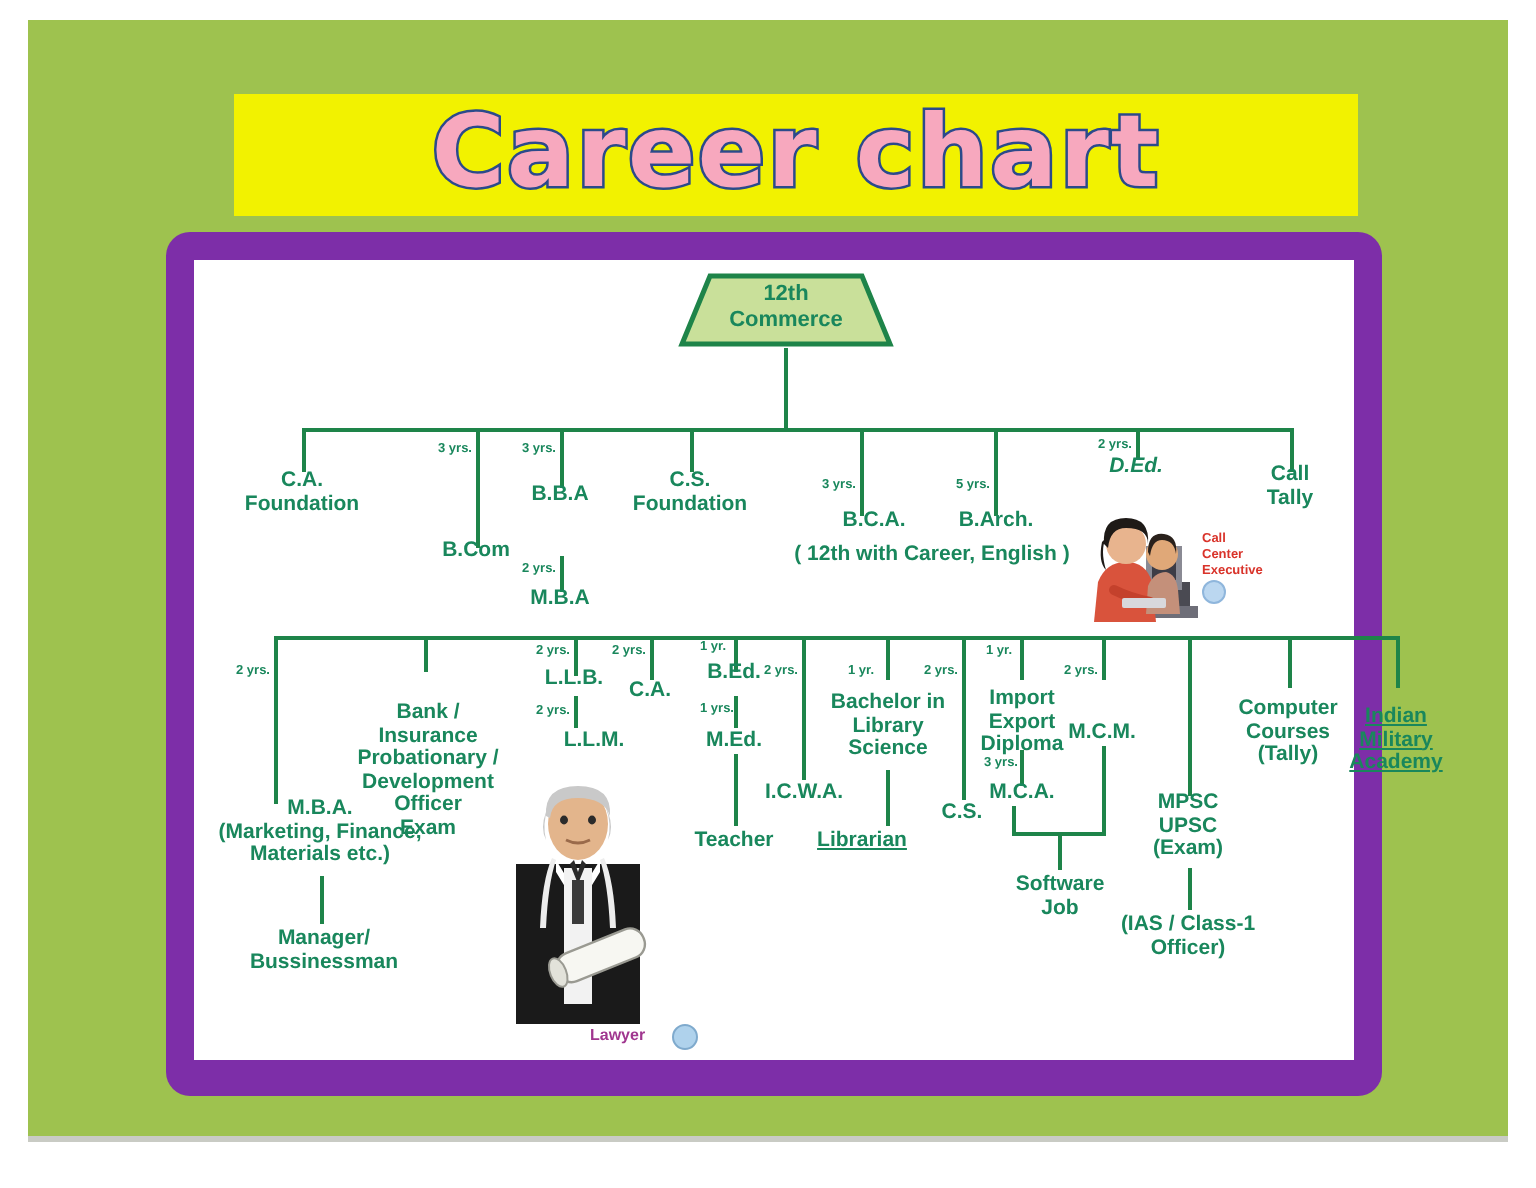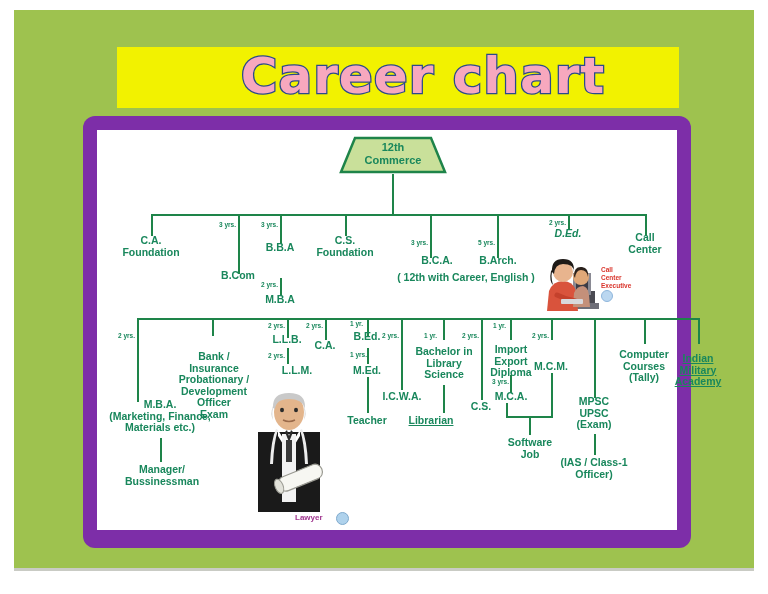--- a/index.html
+++ b/index.html
@@ -13,21 +13,20 @@
   #title-text{
     position:absolute;left:117px;top:44px;width:562px;height:64px;
     display:flex;align-items:center;justify-content:center;
     font-family:"DejaVu Sans",sans-serif;
     font-size:50px;font-weight:bold;letter-spacing:1px;
     color:#F7A8BE;
     -webkit-text-stroke:2.5px #2B4A8B;
     paint-order:stroke fill;
     text-shadow:0 0 0 #2B4A8B;
     white-space:nowrap;
-    padding-left:25px;
   }
 
   
   #frame{position:absolute;left:83px;top:116px;width:608px;height:432px;background:#7D2EA8;border-radius:12px;}
   #canvas{position:absolute;left:97px;top:130px;width:580px;height:400px;background:#ffffff;}
 
   
   .ln{position:absolute;background:#1E8449;}
   .h{height:2px;}
   .v{width:2px;}
@@ -92,21 +91,21 @@
 Foundation</div>
 <div class="lbl" style="left:203px;top:270px;width:70px;">B.Com</div>
 <div class="lbl" style="left:248px;top:242px;width:64px;">B.B.A</div>
 <div class="lbl" style="left:307px;top:235px;width:76px;">C.S.
 Foundation</div>
 <div class="lbl" style="left:405px;top:255px;width:64px;">B.C.A.</div>
 <div class="lbl" style="left:464px;top:255px;width:68px;">B.Arch.</div>
 <div class="lbl" style="left:396px;top:272px;width:140px;">( 12th with Career, English )</div>
 <div class="lbl" style="left:540px;top:228px;width:56px;font-style:italic;">D.Ed.</div>
 <div class="lbl" style="left:616px;top:232px;width:58px;">Call
-Center</div>
+Tally</div>
 
 <div class="ln v" style="left:280px;top:278px;height:18px;"></div>
 <div class="yr" style="left:261px;top:281px;">2  yrs.</div>
 <div class="lbl" style="left:248px;top:294px;width:64px;">M.B.A</div>
 
 <div class="ln h" style="left:137px;top:318px;width:563px;"></div>
 
 <div class="ln v" style="left:137px;top:318px;height:84px;"></div>
 <div class="ln v" style="left:212px;top:318px;height:18px;"></div>
 <div class="ln v" style="left:287px;top:318px;height:20px;"></div>

